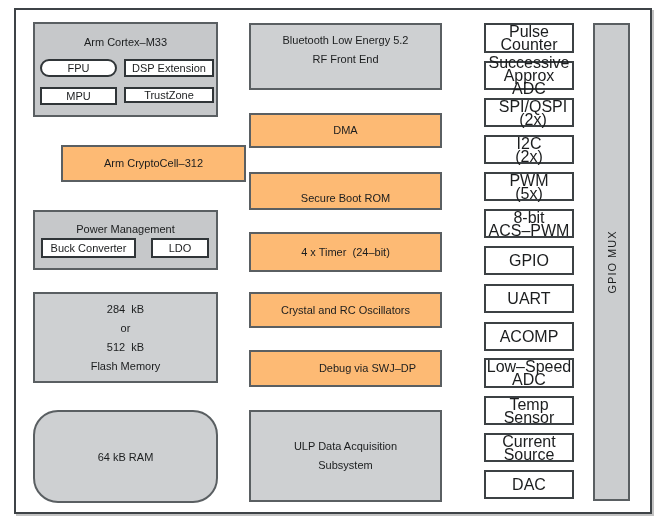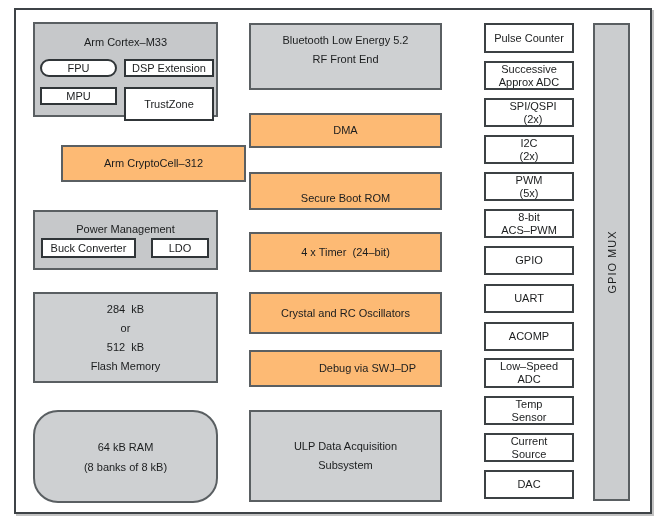--- a/index.html
+++ b/index.html
@@ -22,21 +22,21 @@
   .blk.container{background:#c6c8ca;justify-content:flex-start;}
   .blk.bigdata{background:#ced0d2;}
   .wsub{
     position:absolute;box-sizing:border-box;background:#ffffff;border:2px solid #303538;
     display:flex;align-items:center;justify-content:center;
     font-size:11px;color:#1b1d1e;text-align:center;
   }
   .rblk{
     position:absolute;box-sizing:border-box;background:#ffffff;border:2px solid #3c4144;
     display:flex;flex-direction:column;align-items:center;justify-content:center;
-    text-align:center;font-size:11px;line-height:13px;color:#1b1d1e;
+    text-align:center;font-size:16px;line-height:13px;color:#1b1d1e;
   }
   .mux{
     position:absolute;box-sizing:border-box;background:#cbcdcf;border:2px solid #5a5f62;
     display:flex;align-items:center;justify-content:center;
   }
   .vtext{
     transform:rotate(-90deg);white-space:nowrap;
     font-size:11px;letter-spacing:1px;color:#1b1d1e;
   }
   .blk span,.wsub span,.rblk span{display:block;}
@@ -51,21 +51,21 @@
 </div>
 <div class="wsub" style="left:40px;top:59px;width:77px;height:18px;border-radius:9px;">
   <span>FPU</span>
 </div>
 <div class="wsub" style="left:124px;top:59px;width:90px;height:18px;">
   <span>DSP Extension</span>
 </div>
 <div class="wsub" style="left:40px;top:87px;width:77px;height:18px;">
   <span>MPU</span>
 </div>
-<div class="wsub" style="left:124px;top:87px;width:90px;height:34px;">
+<div class="wsub" style="left:124px;top:87px;width:90px;height:16px;">
   <span>TrustZone</span>
 </div>
 
 <div class="blk" style="left:33px;top:145px;width:185px;height:37px;margin-left:28px;">
   <span>Arm CryptoCell–312</span>
 </div>
 
 <div class="blk container" style="left:33px;top:210px;width:185px;height:60px;padding-top:8px;">
   <span>Power Management</span>
 </div>
@@ -78,41 +78,40 @@
 
 <div class="blk bigdata" style="left:33px;top:292px;width:185px;height:91px;">
   <span>284&nbsp; kB</span>
   <span>or</span>
   <span>512&nbsp; kB</span>
   <span>Flash Memory</span>
 </div>
 
 <div class="blk bigdata" style="left:33px;top:410px;width:185px;height:93px;line-height:20px;border-radius:25px;">
   <span>64 kB RAM</span>
-  <span>(8 banks of 8 kB)</span>
 </div>
 
 <div class="blk bigdata" style="left:249px;top:23px;width:193px;height:67px;justify-content:flex-start;padding-top:6px;">
   <span>Bluetooth Low Energy 5.2</span>
   <span>RF Front End</span>
 </div>
 
 <div class="blk" style="left:249px;top:113px;width:193px;height:35px;">
   <span>DMA</span>
 </div>
 
 <div class="blk" style="left:249px;top:172px;width:193px;height:38px;justify-content:flex-end;">
   <span>Secure Boot ROM</span>
 </div>
 
 <div class="blk" style="left:249px;top:232px;width:193px;height:40px;">
   <span>4 x Timer&nbsp; (24–bit)</span>
 </div>
 
-<div class="blk" style="left:249px;top:292px;width:193px;height:42px;">
+<div class="blk" style="left:249px;top:292px;width:193px;height:36px;">
   <span>Crystal and RC Oscillators</span>
 </div>
 
 <div class="blk" style="left:249px;top:350px;width:193px;height:37px;padding-left:44px;">
   <span>Debug via SWJ–DP</span>
 </div>
 
 <div class="blk bigdata" style="left:249px;top:410px;width:193px;height:92px;">
   <span>ULP Data Acquisition</span>
   <span>Subsystem</span>

